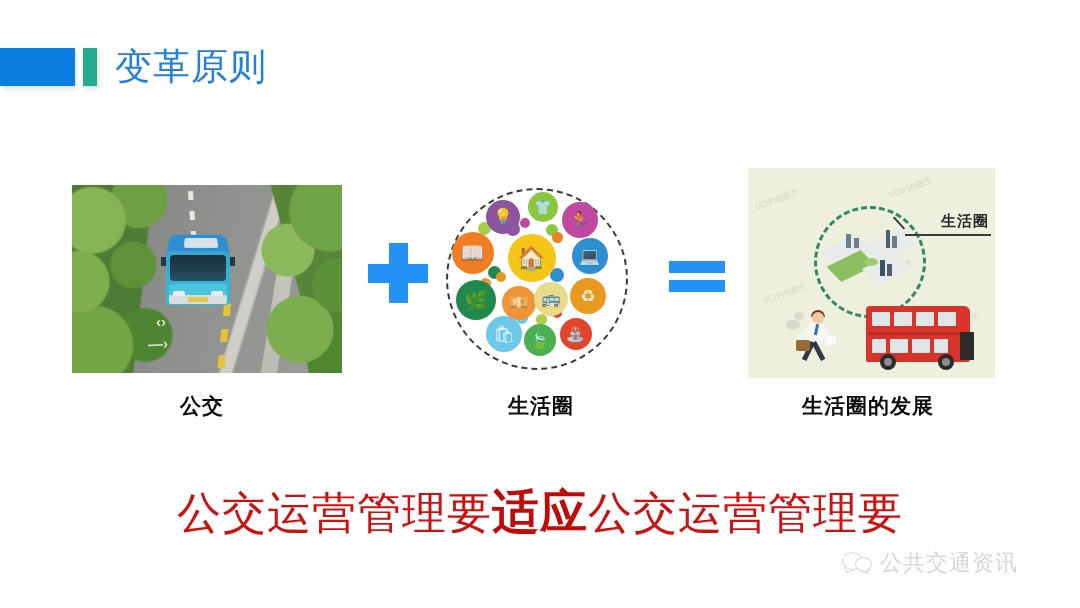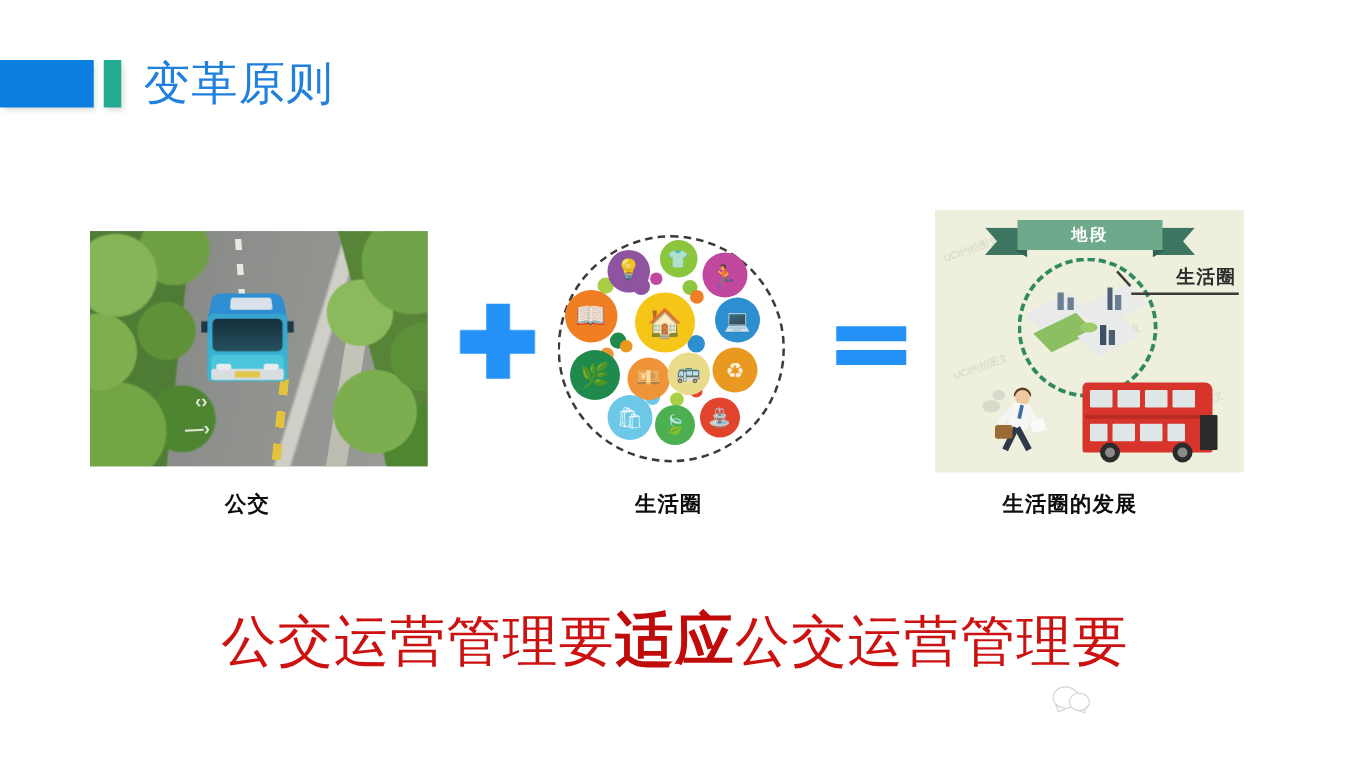--- a/index.html
+++ b/index.html
@@ -248,21 +248,21 @@
   .dbus-win { position: absolute; background: #dfe6e8; border-radius: 1px; }
   .dbus-door { position: absolute; right: 4px; top: 26px; width: 14px; height: 28px; background: #2b2b2b; border-radius: 1px; }
   .dbus-wheel { position: absolute; top: 48px; width: 16px; height: 16px; border-radius: 50%; background: #2b2b2b; }
   .dbus-wheel .hub { position: absolute; left: 4px; top: 4px; width: 8px; height: 8px; border-radius: 50%; background: #8a8a8a; }
   .dbus-wheel.w1 { left: 14px; } .dbus-wheel.w2 { left: 72px; }
 
   .wm { position: absolute; color: rgba(120,120,110,.22); font-size: 8px; transform: rotate(-20deg); }
 
   
   .caption {
-    position: absolute; font-size: 17px; font-weight: bold; color: #0d0d0d;
+    position: absolute; font-size: 21px; font-weight: bold; color: #0d0d0d;
     letter-spacing: 1px; white-space: nowrap;
   }
   .caption.c1 { left: 180px; top: 392px; }
   .caption.c2 { left: 508px; top: 392px; }
   .caption.c3 { left: 802px; top: 392px; }
 
   
   .headline {
     position: absolute; left: 0; top: 484px; width: 1080px;
     text-align: center; color: #cc1111; font-size: 44px; line-height: 56px;
@@ -398,27 +398,20 @@
     <div class="b b2"></div>
   </div>
 
   <div class="photo-right">
     <div class="wm" style="left:6px;  top:26px;">UCI约拍图文</div>
     <div class="wm" style="left:140px;top:14px;">UCI约拍图文</div>
     <div class="wm" style="left:14px; top:120px;">UCI约拍图文</div>
     <div class="wm" style="left:120px;top:96px;">UCI约拍图文</div>
     <div class="wm" style="left:186px;top:150px;">UCI约拍图文</div>
 
-    <div class="ribbon">
-      <div class="ribbon-tail l"></div>
-      <div class="ribbon-tail r"></div>
-      <div class="ribbon-fold l"></div>
-      <div class="ribbon-fold r"></div>
-      <div class="ribbon-mid">地段</div>
-    </div>
 
     <div class="green-dash-circle"></div>
     <div class="iso-city">
       <div class="iso-plate p1"></div>
       <div class="iso-plate p2"></div>
       <div class="iso-plate p3"></div>
       <div class="iso-plate p4"></div>
       <div class="iso-bldg b1"></div>
       <div class="iso-bldg b2"></div>
       <div class="iso-bldg b3"></div>
@@ -473,13 +466,14 @@
 <div class="caption c2">生活圈</div>
 <div class="caption c3">生活圈的发展</div>
 
 <div class="headline"><span>公交运营管理要</span><span class="em">适应</span><span>公交运营管理要</span></div>
 
 <div class="watermark">
   <span class="wechat-icon">
     <span class="big"></span>
     <span class="small"></span>
   </span>
+  <span>公共交通资讯</span>
 </div>
 
 </body></html>

